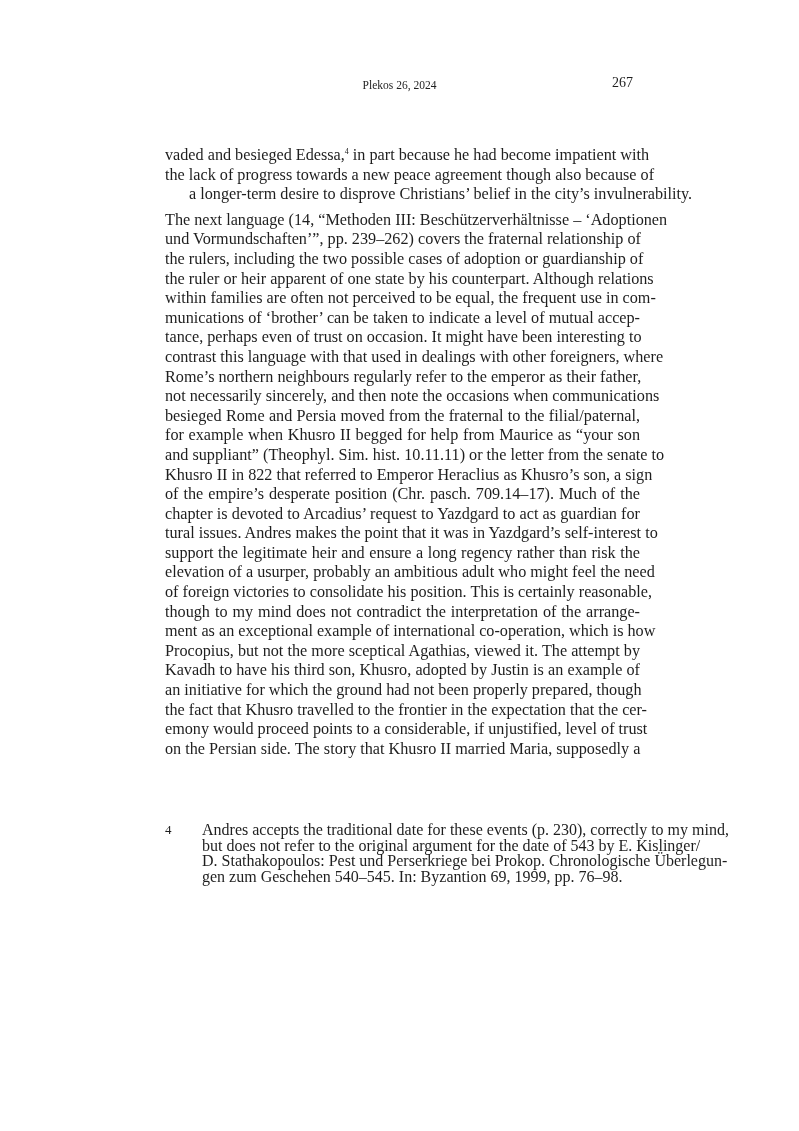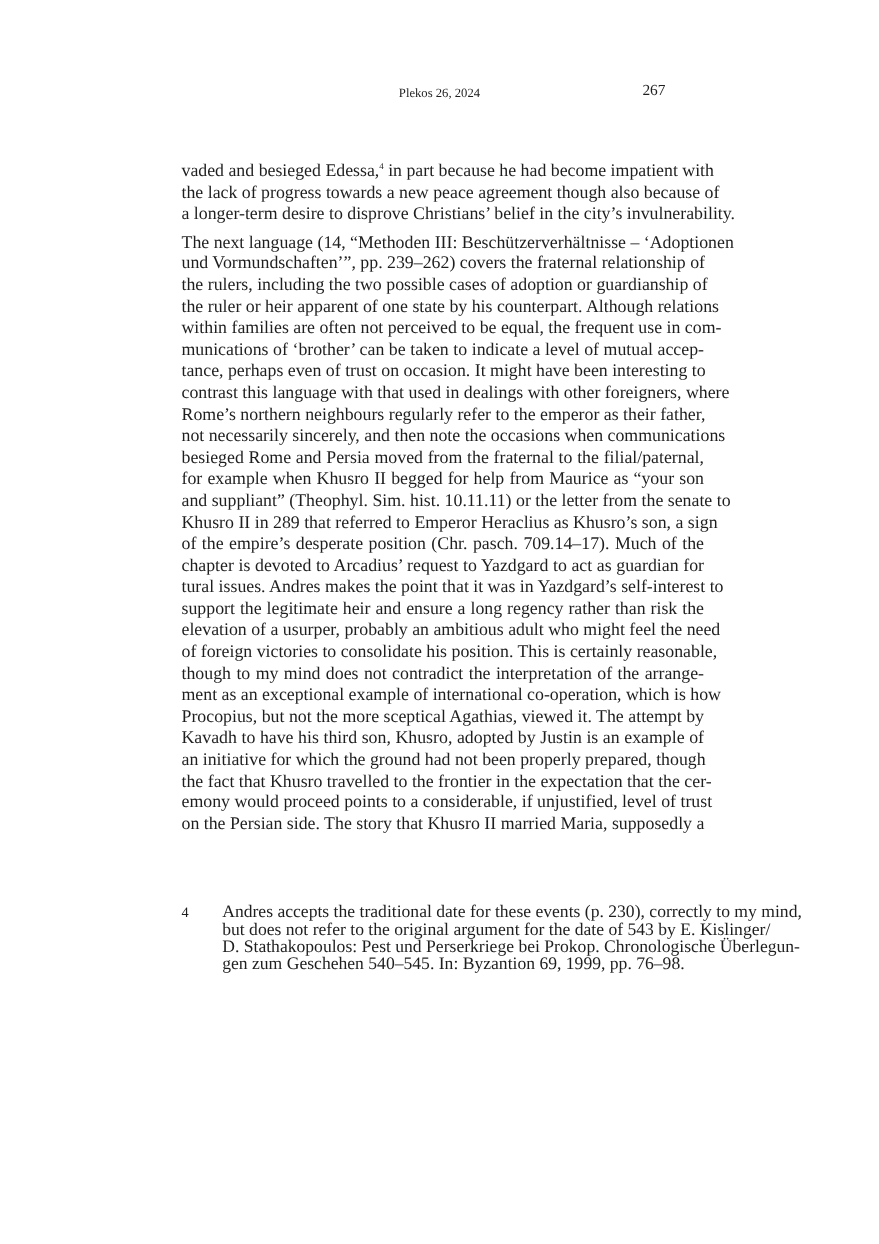--- a/index.html
+++ b/index.html
@@ -1,25 +1,25 @@
 <!DOCTYPE html>
 <html><head>
 <meta charset="utf-8">
 <style>
   html, body { margin: 0; padding: 0; background: #ffffff; }
   body { width: 799px; height: 1131px; position: relative; overflow: hidden;
          font-family: "Liberation Serif", "DejaVu Serif", serif; color: #1e1e1e; }
   .running-head { position: absolute; top: 75px; left: 0; width: 799px; }
   .journal { position: absolute; left: 0; width: 799px; text-align: center;
              font-size: 11.5px; top: 4px; }
-  .pageno { position: absolute; left: 584px; top: 0; font-size: 14px; }
+  .pageno { position: absolute; left: 612px; top: 0; font-size: 14px; }
   .body-text { position: absolute; left: 165px; top: 146px; width: 475px; }
   .line { display: block; font-size: 16.2px; line-height: 19.6px; height: 19.6px;
           white-space: nowrap; text-align: justify; text-align-last: justify; font-family: Liberation Serif, serif; }
-  .line.last { text-align-last: left; }
+  .line.last { text-align-last: left; margin-left: 24px; }
   .para-gap { height: 6px; }
   sup { font-size: 8px; vertical-align: 6px; line-height: 0; }
   .footnote { position: absolute; left: 165px; top: 822px; width: 475px; }
   .fn-num { position: absolute; left: 0; top: 0; font-size: 13px; }
   .fn-body { position: absolute; left: 37px; top: 0; width: 438px; }
   .fn-line { display: block; font-size: 16px; line-height: 15.6px; height: 15.6px;
              white-space: nowrap; text-align: justify; text-align-last: justify; }
   .fn-line.last { text-align-last: left; }
 </style>
 </head>
@@ -44,21 +44,21 @@
     <span class="line">the ruler or heir apparent of one state by his counterpart. Although relations</span>
     <span class="line">within families are often not perceived to be equal, the frequent use in com-</span>
     <span class="line">munications of ‘brother’ can be taken to indicate a level of mutual accep-</span>
     <span class="line">tance, perhaps even of trust on occasion. It might have been interesting to</span>
     <span class="line">contrast this language with that used in dealings with other foreigners, where</span>
     <span class="line">Rome’s northern neighbours regularly refer to the emperor as their father,</span>
     <span class="line">not necessarily sincerely, and then note the occasions when communications</span>
     <span class="line">besieged Rome and Persia moved from the fraternal to the filial/paternal,</span>
     <span class="line">for example when Khusro II begged for help from Maurice as “your son</span>
     <span class="line">and suppliant” (Theophyl. Sim. hist. 10.11.11) or the letter from the senate to</span>
-    <span class="line">Khusro II in 289 that referred to Emperor Heraclius as Khusro’s son, a sign</span>
+    <span class="line">Khusro II in 822 that referred to Emperor Heraclius as Khusro’s son, a sign</span>
     <span class="line">of the empire’s desperate position (Chr. pasch. 709.14–17). Much of the</span>
     <span class="line">chapter is devoted to Arcadius’ request to Yazdgard to act as guardian for</span>
     <span class="line">tural issues. Andres makes the point that it was in Yazdgard’s self-interest to</span>
     <span class="line">support the legitimate heir and ensure a long regency rather than risk the</span>
     <span class="line">elevation of a usurper, probably an ambitious adult who might feel the need</span>
     <span class="line">of foreign victories to consolidate his position. This is certainly reasonable,</span>
     <span class="line">though to my mind does not contradict the interpretation of the arrange-</span>
     <span class="line">ment as an exceptional example of international co-operation, which is how</span>
     <span class="line">Procopius, but not the more sceptical Agathias, viewed it. The attempt by</span>
     <span class="line">Kavadh to have his third son, Khusro, adopted by Justin is an example of</span>

